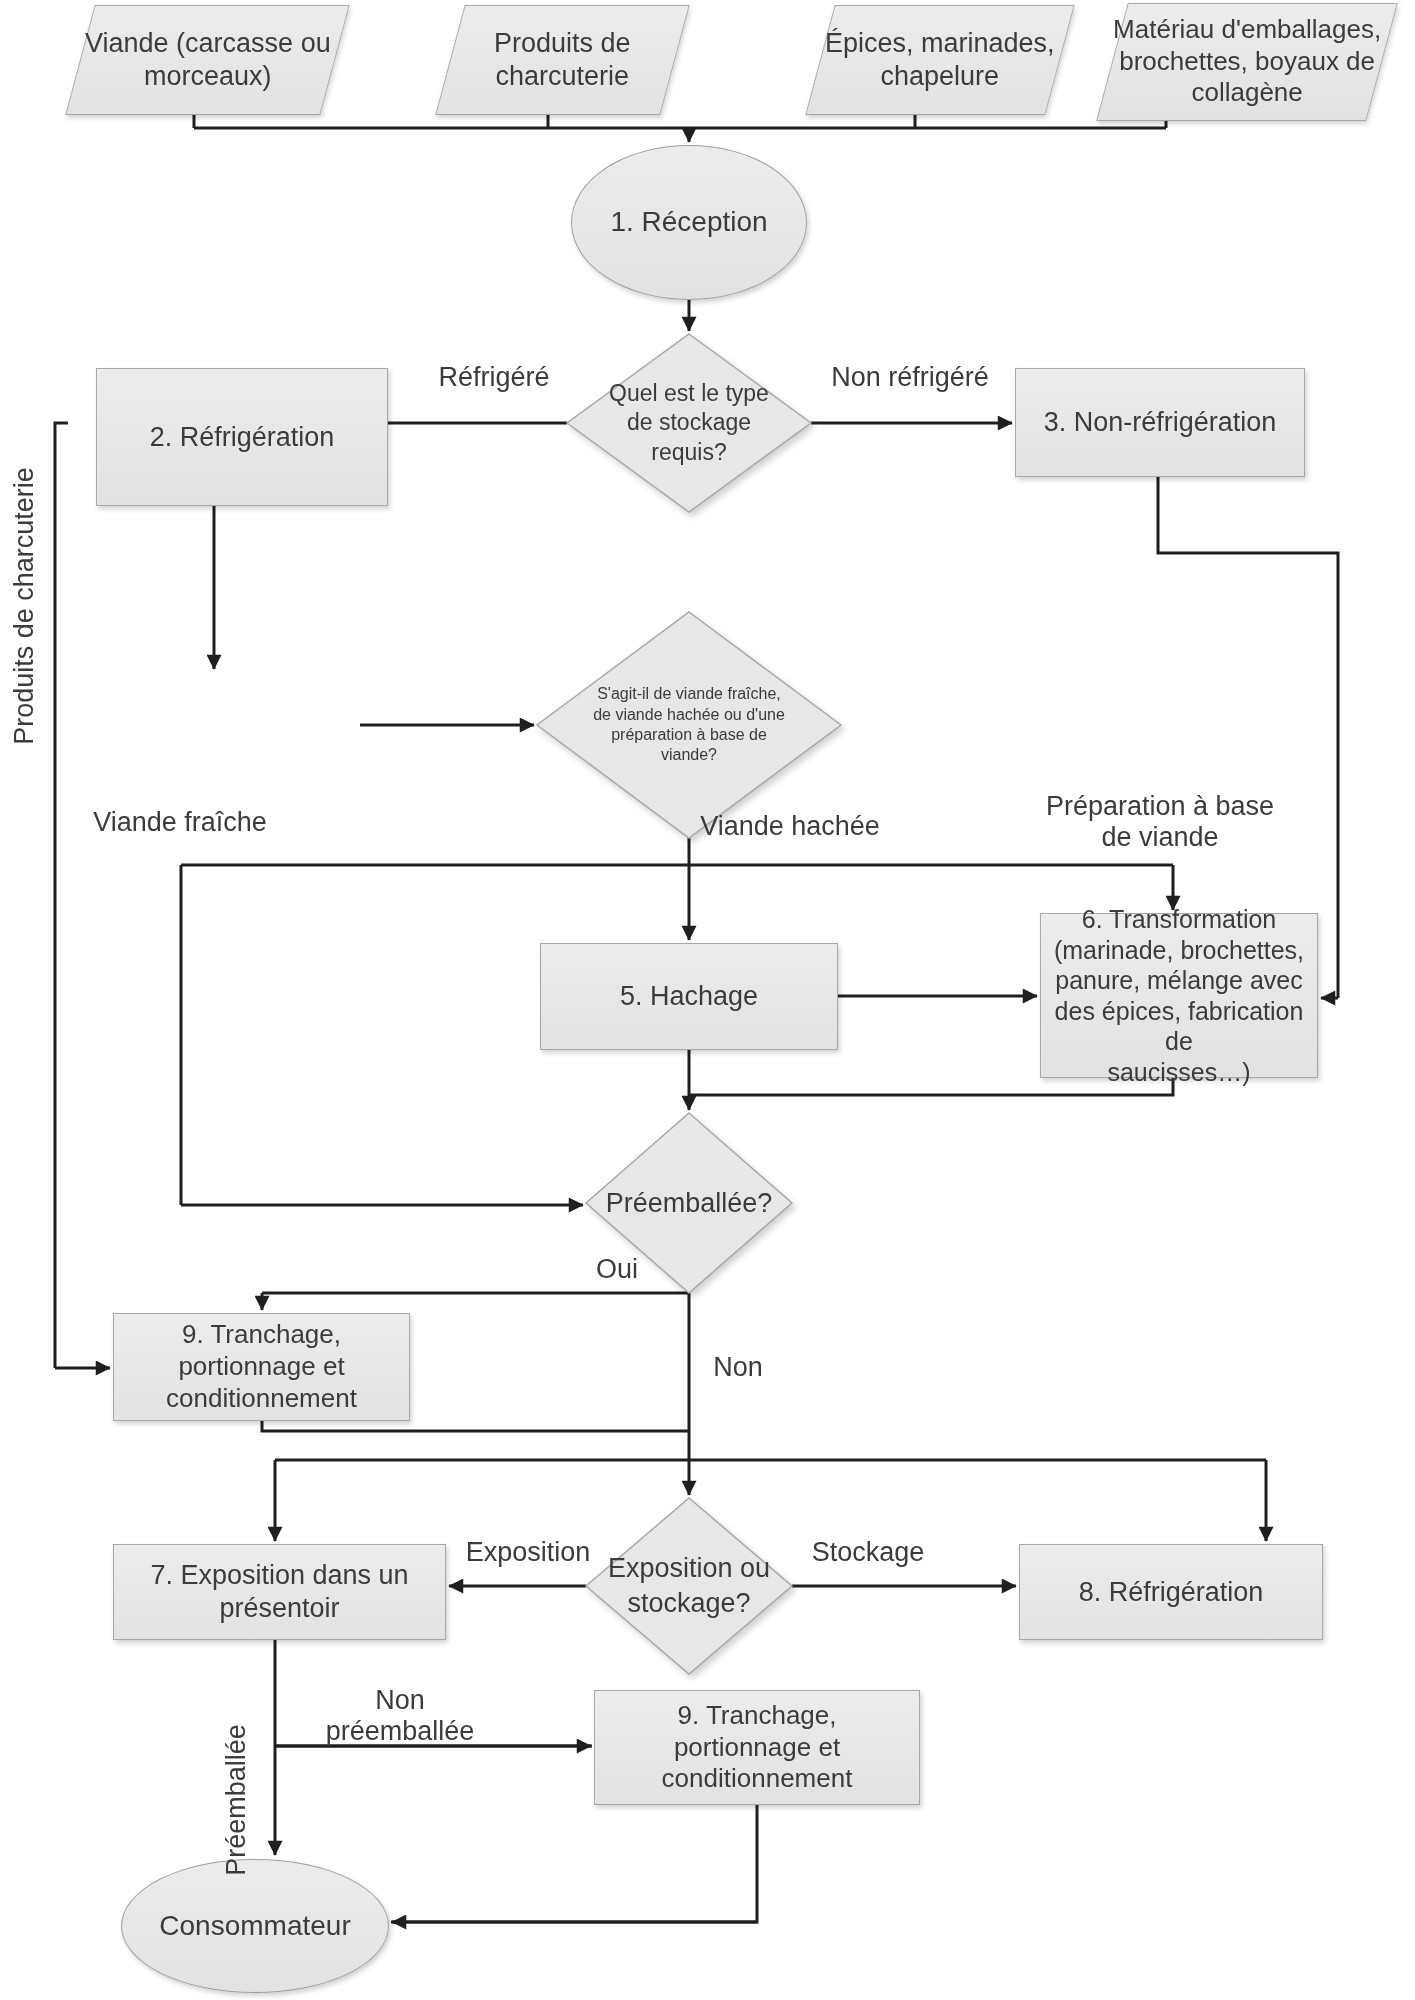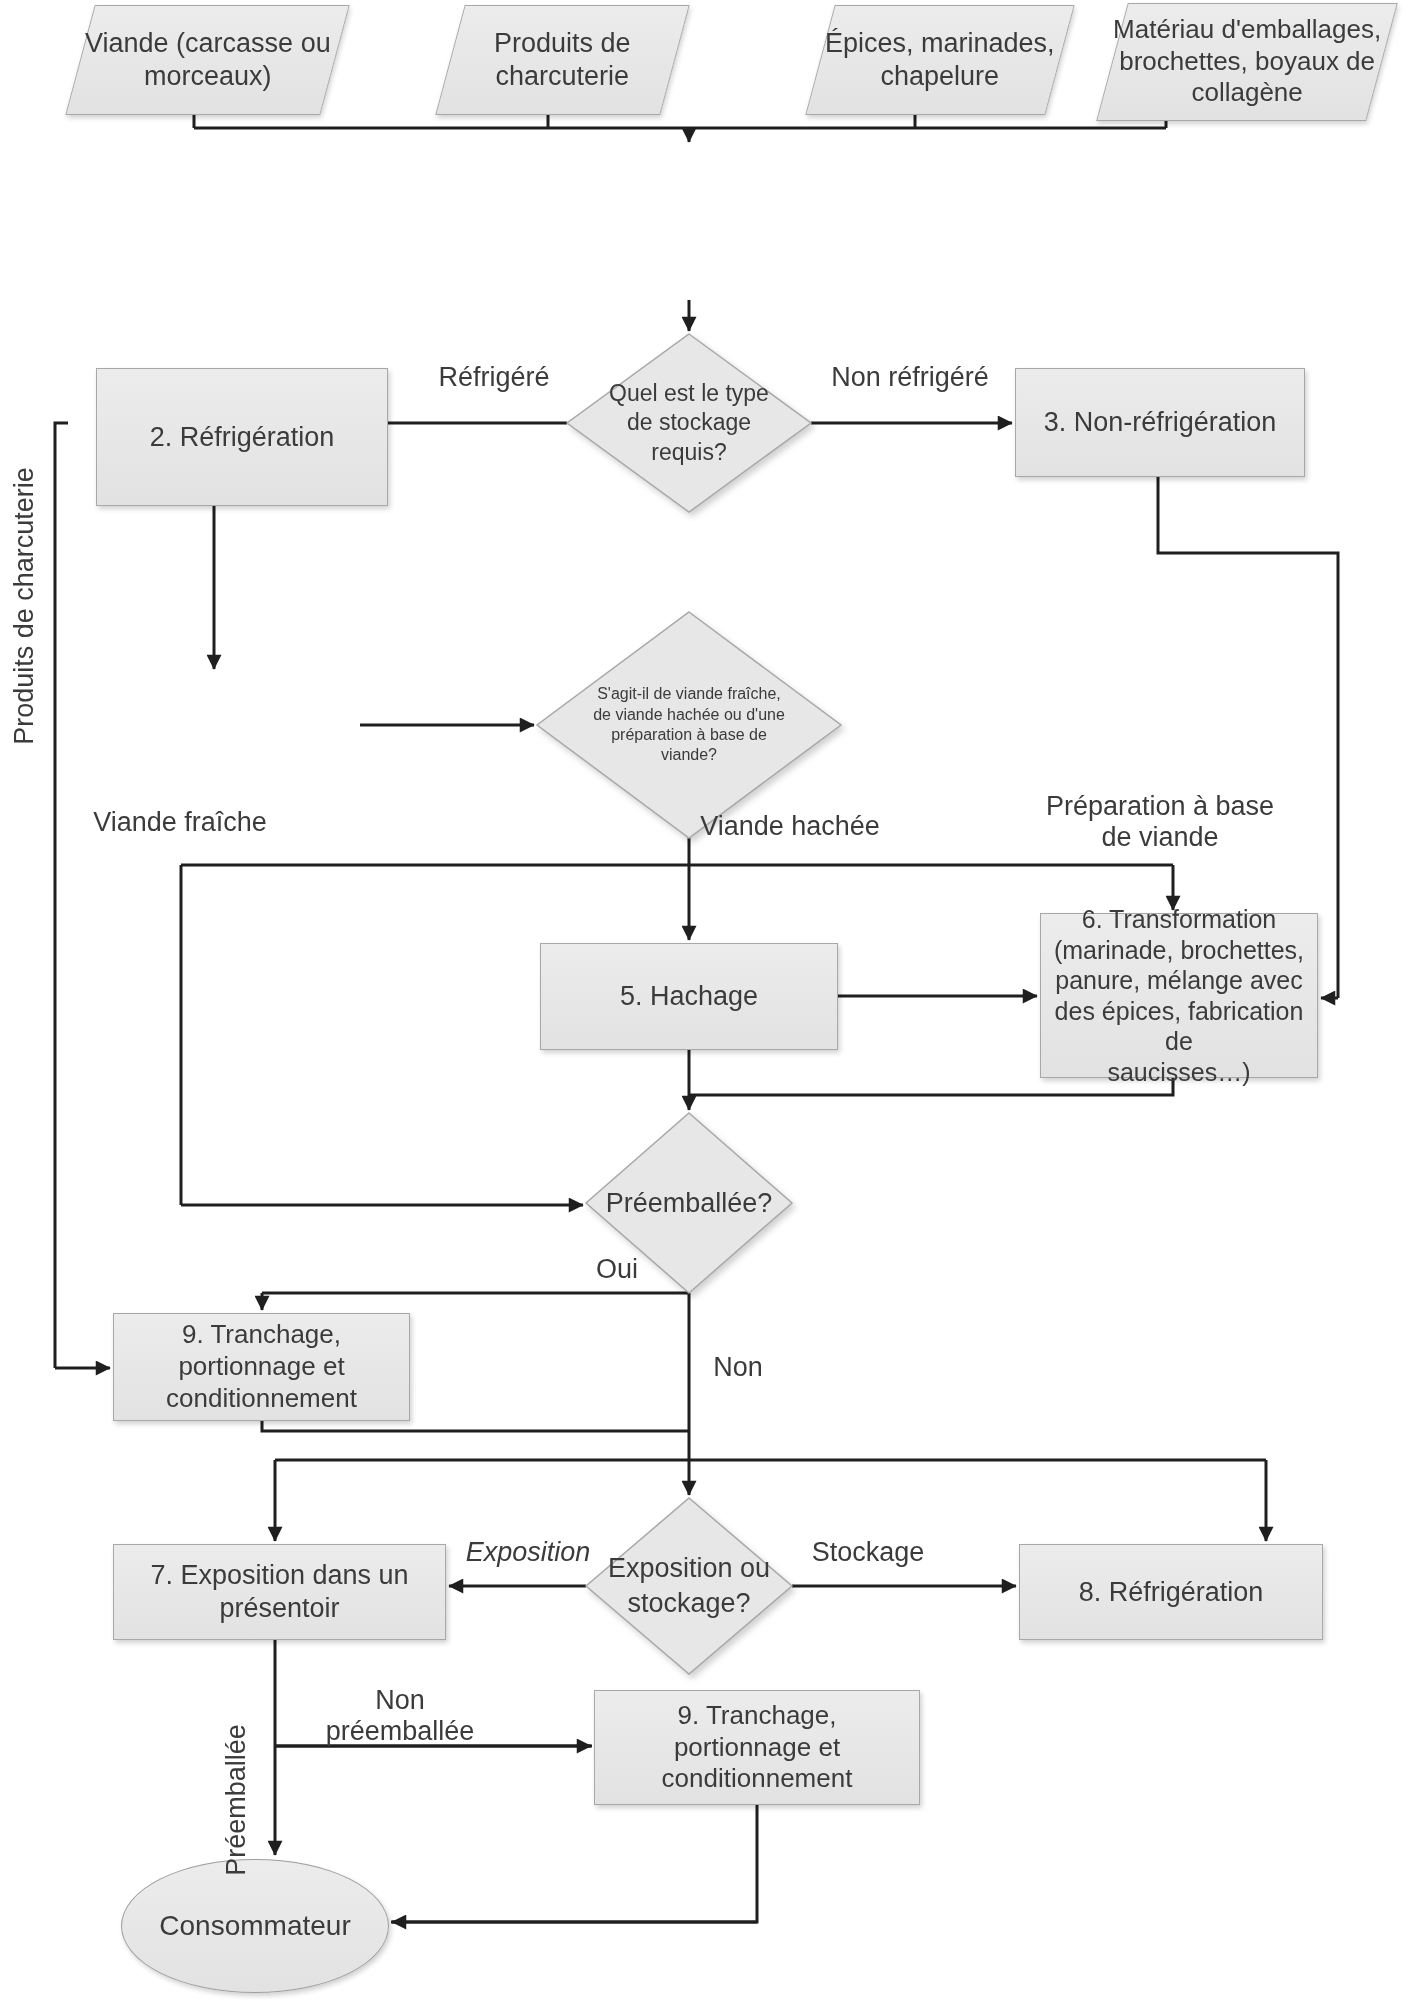--- a/index.html
+++ b/index.html
@@ -80,20 +80,21 @@
   <div class="shape para" style="left:80px;top:5px;width:255px;height:110px;"><span>Viande (carcasse ou
 morceaux)</span></div>
   <div class="shape para" style="left:450px;top:5px;width:225px;height:110px;"><span>Produits de
 charcuterie</span></div>
   <div class="shape para" style="left:820px;top:5px;width:240px;height:110px;"><span>Épices, marinades,
 chapelure</span></div>
   <div class="shape para" style="left:1112px;top:3px;width:270px;height:118px;font-size:26px;"><span>Matériau d'emballages,
 brochettes, boyaux de
 collagène</span></div>
 
+  <div class="shape ellipse" style="left:571px;top:145px;width:236px;height:155px;font-size:28px;"><span>1. Réception</span></div>
   <div class="shape ellipse" style="left:121px;top:1859px;width:268px;height:134px;font-size:28px;"><span>Consommateur</span></div>
 
   <div class="shape box" style="left:68px;top:368px;width:292px;height:138px;margin-left:28px;"><span>2. Réfrigération</span></div>
   <div class="shape box" style="left:1015px;top:368px;width:290px;height:109px;"><span>3. Non-réfrigération</span></div>
   <div class="shape box" style="left:540px;top:943px;width:298px;height:107px;"><span>5. Hachage</span></div>
   <div class="shape box" style="left:1040px;top:913px;width:278px;height:165px;font-size:25px;align-items:center;"><span>6. Transformation
 (marinade, brochettes,
 panure, mélange avec
 des épices, fabrication de
 saucisses…)</span></div>
@@ -120,19 +121,19 @@
 
   <div class="elabel" style="left:424px;top:360px;width:140px;height:36px;">Réfrigéré</div>
   <div class="elabel" style="left:815px;top:360px;width:190px;height:36px;">Non réfrigéré</div>
   <div class="elabel rot" style="left:-125px;top:591px;width:300px;height:30px;">Produits de charcuterie</div>
   <div class="elabel" style="left:90px;top:805px;width:180px;height:36px;">Viande fraîche</div>
   <div class="elabel" style="left:700px;top:809px;width:180px;height:36px;">Viande hachée</div>
   <div class="elabel" style="left:1040px;top:788px;width:240px;height:68px;">Préparation à base
 de viande</div>
   <div class="elabel" style="left:577px;top:1252px;width:80px;height:36px;">Oui</div>
   <div class="elabel" style="left:698px;top:1350px;width:80px;height:36px;">Non</div>
-  <div class="elabel" style="left:453px;top:1535px;width:150px;height:36px;font-style:italic;">Exposition</div>
+  <div class="elabel" style="left:453px;top:1535px;width:150px;height:36px;">Exposition</div>
   <div class="elabel" style="left:803px;top:1535px;width:130px;height:36px;">Stockage</div>
   <div class="elabel rot" style="left:127px;top:1785px;width:220px;height:30px;">Préemballée</div>
   <div class="elabel" style="left:320px;top:1682px;width:160px;height:68px;">Non
 préemballée</div>
 
 </div>
 
 </body></html>

